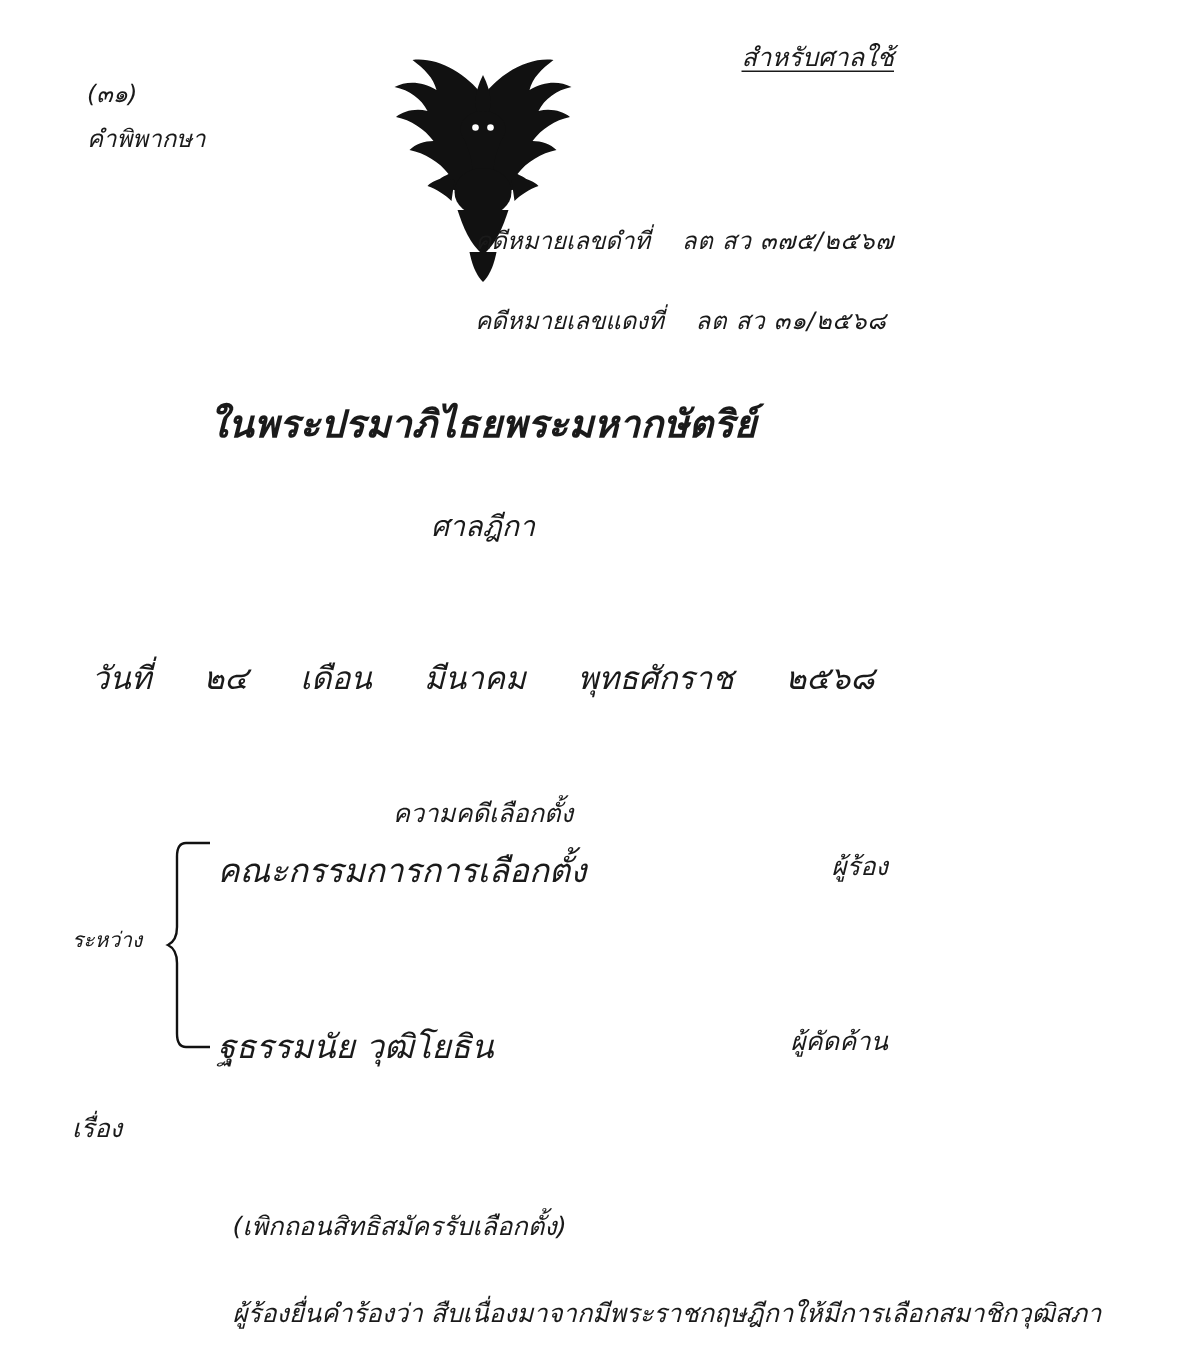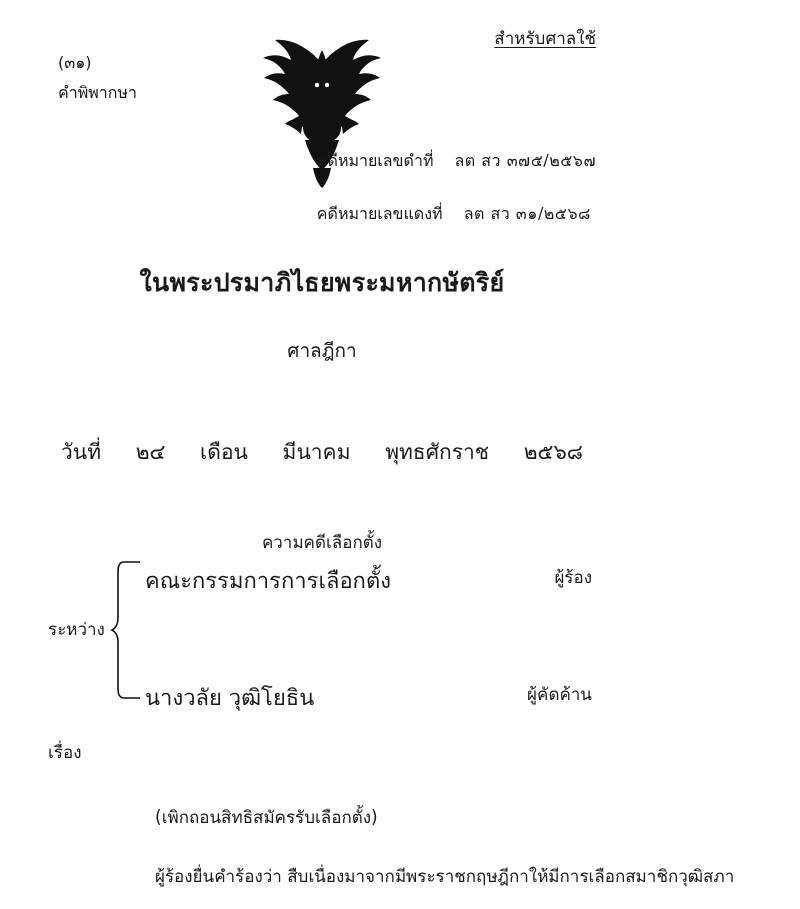--- a/index.html
+++ b/index.html
@@ -13,20 +13,21 @@
     position: relative;
     font-family: "DejaVu Sans", "Liberation Sans", sans-serif;
     color: #1a1a1a;
     overflow: hidden;
   }
 
   .page {
     position: relative;
     width: 644px;
     height: 909px;
+    font-style: italic;
   }
 
   
   .court-use {
     position: absolute;
     top: 24px;
     right: 48px;
     font-size: 17px;
     text-decoration: underline;
     text-underline-offset: 3px;
@@ -106,21 +107,21 @@
     text-align: center;
     font-size: 17px;
     margin-top: 32px;
   }
 
   
   .between-label {
     position: absolute;
     top: 615px;
     left: 48px;
-    font-size: 17px;
+    font-size: 14px;
   }
 
   .brace {
     position: absolute;
     top: 560px;
     left: 110px;
     width: 34px;
     height: 140px;
   }
   .brace svg { width: 100%; height: 100%; display: block; }
@@ -240,21 +241,21 @@
 
   <div class="brace">
     <svg viewBox="0 0 34 140" xmlns="http://www.w3.org/2000/svg">
       <path d="M30 2 L14 2 C9 2 8 6 8 11 L8 58 C8 64 6 68 2 70 C6 72 8 76 8 82 L8 129 C8 134 9 138 14 138 L30 138" fill="none" stroke="#111111" stroke-width="1.6"></path>
     </svg>
   </div>
 
   <div class="party party-1">คณะกรรมการการเลือกตั้ง</div>
   <div class="party-role party-1">ผู้ร้อง</div>
 
-  <div class="party party-2">นางวลัย วุฒิโยธิน</div>
+  <div class="party party-2">ฐธรรมนัย วุฒิโยธิน</div>
   <div class="party-role party-2">ผู้คัดค้าน</div>
 
   <div class="subject-label">เรื่อง</div>
   <div class="subject-note">(เพิกถอนสิทธิสมัครรับเลือกตั้ง)</div>
 
   <div class="body-para">ผู้ร้องยื่นคำร้องว่า สืบเนื่องมาจากมีพระราชกฤษฎีกาให้มีการเลือกสมาชิกวุฒิสภา</div>
 
 </div>
 
 </body></html>

